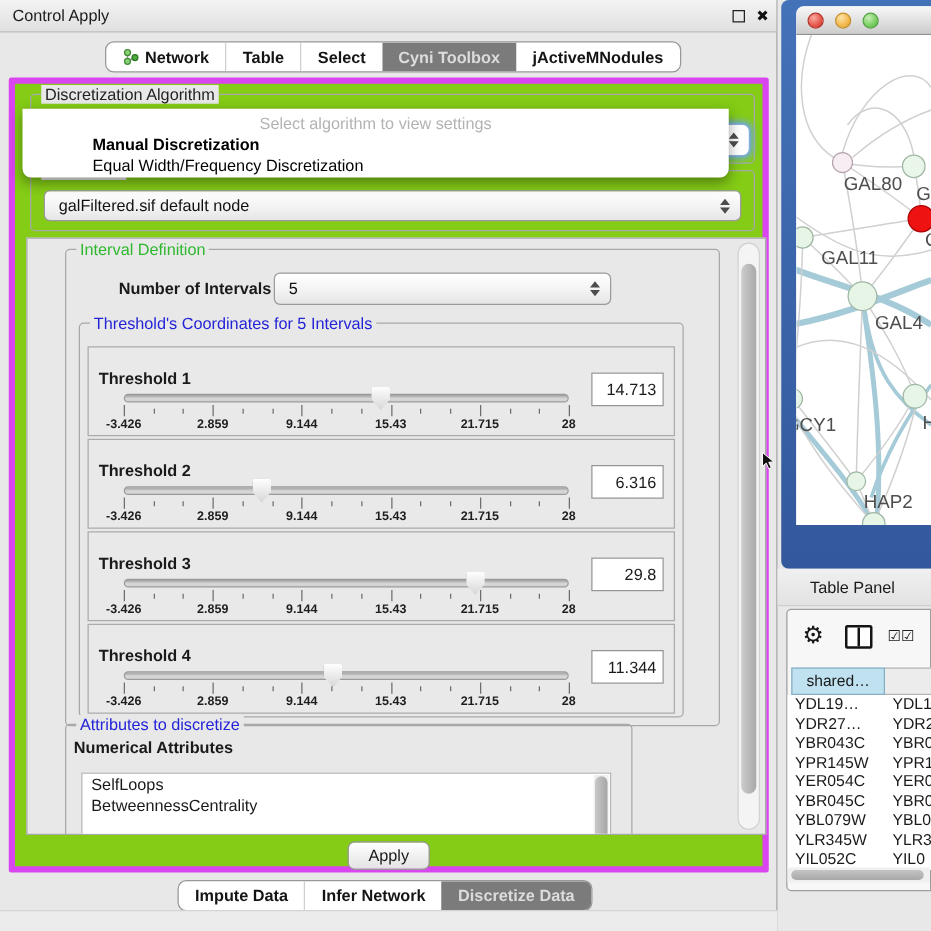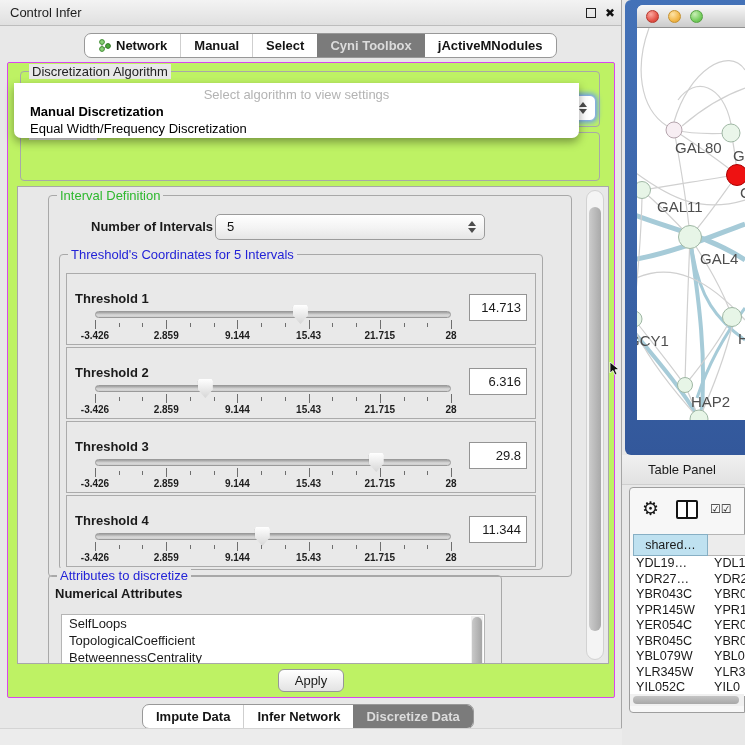--- a/index.html
+++ b/index.html
@@ -17,39 +17,39 @@
   .tabbar { position:absolute; display:flex; background:#fff; border:1px solid #989898; border-radius:7px; overflow:hidden; height:25px; }
   #top-tabbar { left:84px; top:33px; }
   #bottom-tabbar { left:142px; top:704px; }
   .tab { padding:0 13px; line-height:23px; font-weight:600; color:#141414; white-space:nowrap; display:flex; align-items:center; gap:5px; }
   .tab + .tab { border-left:1px solid #cfcfcf; }
   .tab.selected { background:#7b7b7b; color:#dcdcdc; border-left:none; }
   .tab.selected + .tab { border-left:none; }
   .net-icon { width:13px; height:13px; display:inline-block; }
 
   
-  #main-panel { position:absolute; left:7px; top:62px; width:608px; height:636px; border:1px solid #d946ef; background:#bef264; border-radius:2px; }
+  #main-panel { position:absolute; left:7px; top:62px; width:608px; height:636px; border:5px solid #d946ef; background:#84cc16; border-radius:2px; }
 
   .groupbox { position:absolute; border:1px solid #a8a8a8; border-radius:4px; }
   .group-title { position:absolute; top:-8px; left:8px; background:#e8e8e8; padding:0 3px; font-size:13px; white-space:nowrap; }
   .t-black { color:#222; } .t-green { color:#2eb82e; } .t-blue { color:#2323d7; }
 
   
   .combo { position:absolute; background:linear-gradient(#ffffff,#f3f3f3 55%,#e6e6e6); border:1px solid #9b9b9b; border-radius:5px; line-height:23px; padding-left:11px; color:#111; }
   .spinner { position:absolute; right:9px; top:50%; transform:translateY(-50%); width:8px; height:12px; }
   .spin-up { position:absolute; left:1px; top:0; width:0; height:0; border-left:4px solid transparent; border-right:4px solid transparent; border-bottom:5px solid #4d4d4d; }
   .spin-dn { position:absolute; left:1px; bottom:0; width:0; height:0; border-left:4px solid transparent; border-right:4px solid transparent; border-top:5px solid #4d4d4d; }
 
   
   #algo-combo-fragment { position:absolute; left:550px; top:32px; width:38px; height:26px; background:#fff; border:1px solid #86aedd; border-radius:0 6px 6px 0; box-shadow:0 0 5px 2px #6fa5e2; }
 
   
   #algo-popup { position:absolute; left:6px; top:20px; width:565px; height:55px; background:#fff; border-radius:0 0 7px 7px; box-shadow:0 4px 10px rgba(0,0,0,.38); z-index:50; padding-top:3px; }
   .popup-hint { text-align:center; color:#b3b3b3; height:17px; line-height:17px; }
-  .popup-opt { padding-left:16px; height:17px; line-height:17px; color:#000; }
+  .popup-opt { padding-left:16px; height:17px; line-height:17px; color:#000;margin-left:40px; }
   .popup-opt.first { font-weight:bold; }
 
   
   #scrollpane { position:absolute; left:9px; top:123px; width:592px; height:478px; border:1px solid #a8a8a8; background:#e8e8e8; overflow:hidden; }
   .vscroll-track { position:absolute; left:568px; top:3px; width:18px; height:470px; background:#f4f4f4; border:1px solid #d2d2d2; border-radius:9px; }
   .vscroll-thumb { position:absolute; left:2px; top:16px; width:12px; height:424px; border-radius:7px; background:linear-gradient(90deg,#cccccc,#a9a9a9); }
 
   
   .thr-panel { position:absolute; left:6px; width:470px; height:72px; border:1px solid #ababab; background:#e9e9e9; }
   .thr-label { position:absolute; left:8px; top:5px; font-weight:bold;margin-top:12px; }
@@ -105,38 +105,38 @@
 
   
   #cursor { position:absolute; left:609px; top:361px; z-index:99; }
 </style>
 </head>
 <body>
 
 <div id="control-panel">
 
   <div class="cp-titlebar">
-    <span class="cp-title">Control Infer</span>
+    <span class="cp-title">Control Apply</span>
     <span class="float-btn"></span>
     <span class="close-btn">✖</span>
   </div>
 
   <div class="tabbar" id="top-tabbar">
     <div class="tab">
       <svg class="net-icon" viewBox="0 0 13 13">
         <line x1="4" y1="3" x2="4" y2="10" stroke="#9a9a9a" stroke-width="1.2"></line>
         <line x1="4" y1="10" x2="10" y2="7" stroke="#9a9a9a" stroke-width="1.2"></line>
         <circle cx="4" cy="3" r="2.4" fill="#8bd078" stroke="#3f8d32"></circle>
         <circle cx="4" cy="10" r="2.4" fill="#8bd078" stroke="#3f8d32"></circle>
         <circle cx="10" cy="7" r="2.4" fill="#4ca93c" stroke="#2f7524"></circle>
       </svg>
       <span>Network</span>
     </div>
     <div class="tab">
-        <span>Manual</span>
+        <span>Table</span>
       </div>
     <div class="tab">
         <span>Select</span>
       </div>
     <div class="tab selected">
         <span>Cyni Toolbox</span>
       </div>
     <div class="tab">
         <span>jActiveMNodules</span>
       </div>
@@ -155,20 +155,27 @@
     </div>
 
     <div id="algo-popup">
       <div class="popup-hint">Select algorithm to view settings</div>
       <div class="popup-opt first">Manual Discretization</div>
       <div class="popup-opt">Equal Width/Frequency Discretization</div>
     </div>
 
     <div class="groupbox" style="left:12px; top:69px; width:580px; height:49px;">
       <span class="group-title t-black">Table Data</span>
+      <div class="combo" style="left:10px; top:15px; width:558px; height:25px;">
+        <span>galFiltered.sif default node</span>
+        <span class="spinner">
+            <span class="spin-up"></span>
+            <span class="spin-dn"></span>
+          </span>
+      </div>
     </div>
 
     <div id="scrollpane">
 
       <div class="groupbox" style="left:30px; top:8px; width:524px; height:382px;">
         <span class="group-title t-green">Interval Definition</span>
 
         <div style="position:absolute; left:42px; top:23px; font-weight:bold;">Number of Intervals</div>
         <div class="combo" style="left:166px; top:18px; width:270px; height:26px;">
           <span>5</span>
@@ -321,21 +328,20 @@
             <div class="thr-value">11.344</div>
           </div>
         </div>
       </div>
 
       <div class="groupbox" style="left:30px; top:388px; width:454px; height:92px;">
         <span class="group-title t-blue">Attributes to discretize</span>
         <div style="position:absolute; left:6px; top:10px; font-weight:bold;">Numerical Attributes</div>
         <div id="attr-list">
           <div class="attr-item">SelfLoops</div>
-            <div class="attr-item">TopologicalCoefficient</div>
             <div class="attr-item">BetweennessCentrality</div>
             <div class="list-scroll">
               <div class="list-scroll-thumb"></div>
             </div>
         </div>
       </div>
 
       <div class="vscroll-track">
         <div class="vscroll-thumb"></div>
       </div>

